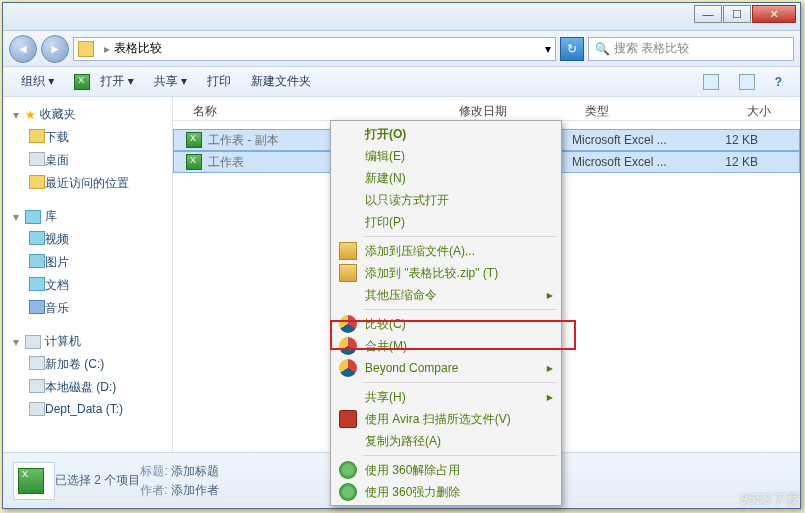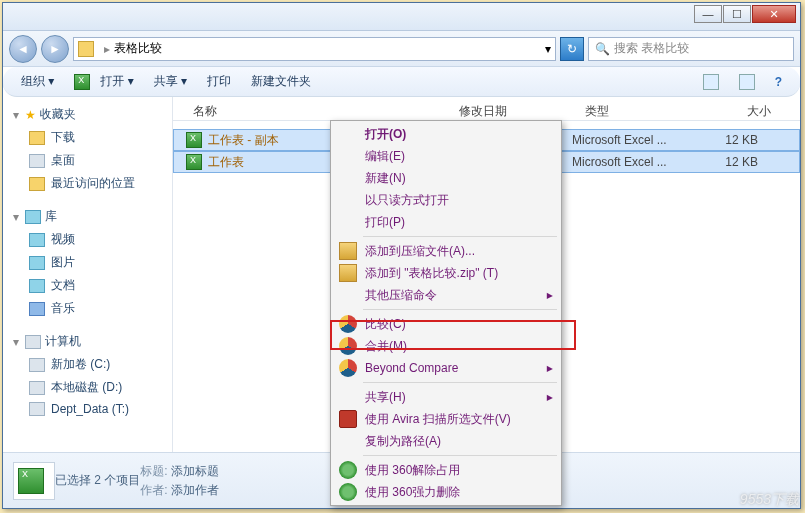--- a/index.html
+++ b/index.html
@@ -17,57 +17,57 @@
 .navbar { height: 36px; background: linear-gradient(#f1f6fc,#e3ecf7); display: flex; align-items: center; padding: 0 6px; border-bottom: 1px solid #c9d7e8; gap: 4px;}
 .nav-btn { width: 28px; height: 28px; border-radius: 14px; background: radial-gradient(circle at 35% 30%, #cbdbf0, #7fa2cd); border: 1px solid #6b8fb6; display:flex; align-items:center; justify-content:center; color:#fff; }
 .addrbar { flex: 1; height: 24px; background: #fff; border: 1px solid #a0b4cf; display: flex; align-items: center; padding: 0 4px; }
 .addr-icon { width:16px; height:16px; background:#f7d36b; border:1px solid #caa43a; margin-right:6px;}
 .addr-sep { color:#888; margin:0 4px;}
 .refresh-box { width: 24px; height: 24px; background: linear-gradient(#6db3e8,#2d7dc9); border:1px solid #1f5e99; display:flex; align-items:center; justify-content:center; color:#fff;}
 .searchbox { width: 206px; height: 24px; background:#fff; border:1px solid #a0b4cf; display:flex; align-items:center; padding:0 6px; color:#888;}
 .searchbox .sicon { margin-right:4px; }
 
 
-.toolbar { height: 30px; background: linear-gradient(#f5f9ff,#e6eef9); display:flex; align-items:center; padding:0 10px; border-bottom:1px solid #d0dce9; gap:4px;border-radius:14px;}
+.toolbar { height: 30px; background: linear-gradient(#f5f9ff,#e6eef9); display:flex; align-items:center; padding:0 10px; border-bottom:1px solid #d0dce9; gap:4px;}
 .tbtn { padding: 3px 8px; display:flex; align-items:center; gap:4px; color:#1e395b;}
 .tspacer { flex:1; }
 .ticon { width:16px; height:16px; display:inline-block; border:1px solid #8aa; background:#def;}
 
 
 .mainarea { display:flex; height: calc(100% - 28px - 36px - 30px - 56px); }
 .sidebar { width: 170px; background:#fff; border-right:1px solid #e0e6ee; padding:6px 4px; overflow:hidden;}
 .sb-section { margin-bottom:10px;}
 .sb-head { display:flex; align-items:center; gap:4px; padding:3px 4px; color:#2a4a6d; font-weight: normal;}
-.sb-item { display:flex; align-items:center; gap:6px; padding:3px 4px 3px 22px; color:#2a4a6d;}
+.sb-item { display:flex; padding:3px 4px 3px 22px; color:#2a4a6d;}
 .star { color:#f2b200;}
 .fold { width:16px; height:14px; background:#f7d36b; border:1px solid #caa43a; display:inline-block;}
 .drive { width:16px; height:14px; background:#dce4ec; border:1px solid #9eb1c3; display:inline-block;}
 .lib { width:16px; height:14px; background:#8fd3e8; border:1px solid #4fa0c0; display:inline-block;}
 .sb-head .expand { width:10px; text-align:center; color:#888;}
 
 
 .listview { flex:1; background:#fff; display:flex; flex-direction:column; position:relative;}
 .colheader { height:24px; border-bottom:1px solid #e0e6ee; display:flex; align-items:flex-end; padding-left:20px; color:#444;}
 .colheader .col { padding-right:40px;}
 .col.name { width:250px;}
 .col.mod { width:126px;margin-left:16px;}
 .col.type { width:126px;}
 .col.size { width:80px; text-align:right; padding-right:20px;}
 
 .filerow { height:22px; display:flex; align-items:center; padding-left:12px;}
 .filerow.sel { background:#cfe4fb; border:1px solid #7eb0e4;}
 .xicon { width:16px; height:16px; background:linear-gradient(#6bbf6b,#2f8f2f); border:1px solid #1f6f1f; display:inline-block; margin-right:6px; position:relative;}
 .xicon::after { content:"X"; position:absolute; color:#fff; font-size:9px; left:3px; top:0;}
-.fname { width: 238px; color:#a16207;}
+.fname { width: 238px; color:#737373;}
 .ftype { width:126px; color:#444;}
 .fsize { width:80px; text-align:right; padding-right:20px; color:#444;}
 
 
 .ctxmenu { position:absolute; left:330px; top:120px; width:232px; background:#f4f4f4; border:1px solid #a8a8a8; box-shadow:2px 3px 7px rgba(0,0,0,.35); padding:2px 2px;}
-.ctx-item { height:22px; display:flex; align-items:center; padding-left:32px; padding-right:18px; color:#701a75; position:relative;}
+.ctx-item { height:22px; display:flex; align-items:center; padding-left:32px; padding-right:18px; color:#4d7c0f; position:relative;}
 .ctx-sep { height:1px; background:#d6d6d6; margin:3px 2px 3px 30px;}
 .ctx-item .sub { position:absolute; right:6px; font-size:8px;}
 .ctx-ico { position:absolute; left:6px; width:18px; height:18px; display:flex; align-items:center; justify-content:center;}
 .zip-ico { background:linear-gradient(#f5d37a,#d6a637); border:1px solid #b68830;}
 .bc-ico { background:conic-gradient(#d4443a 0 120deg,#1f5f8b 120deg 240deg,#f3c64a 240deg 360deg); border-radius:9px;}
 .av-ico { background:#c0392b; border:1px solid #8a1e14; border-radius:2px;}
 .sh-ico { background:radial-gradient(circle,#6fc06f 40%,#2f8f2f 70%); border-radius:9px;}
 .redbox { position:absolute; left:330px; top:320px; width:246px; height:30px; border:2px solid #d32020; pointer-events:none; z-index:50;}
 
 

